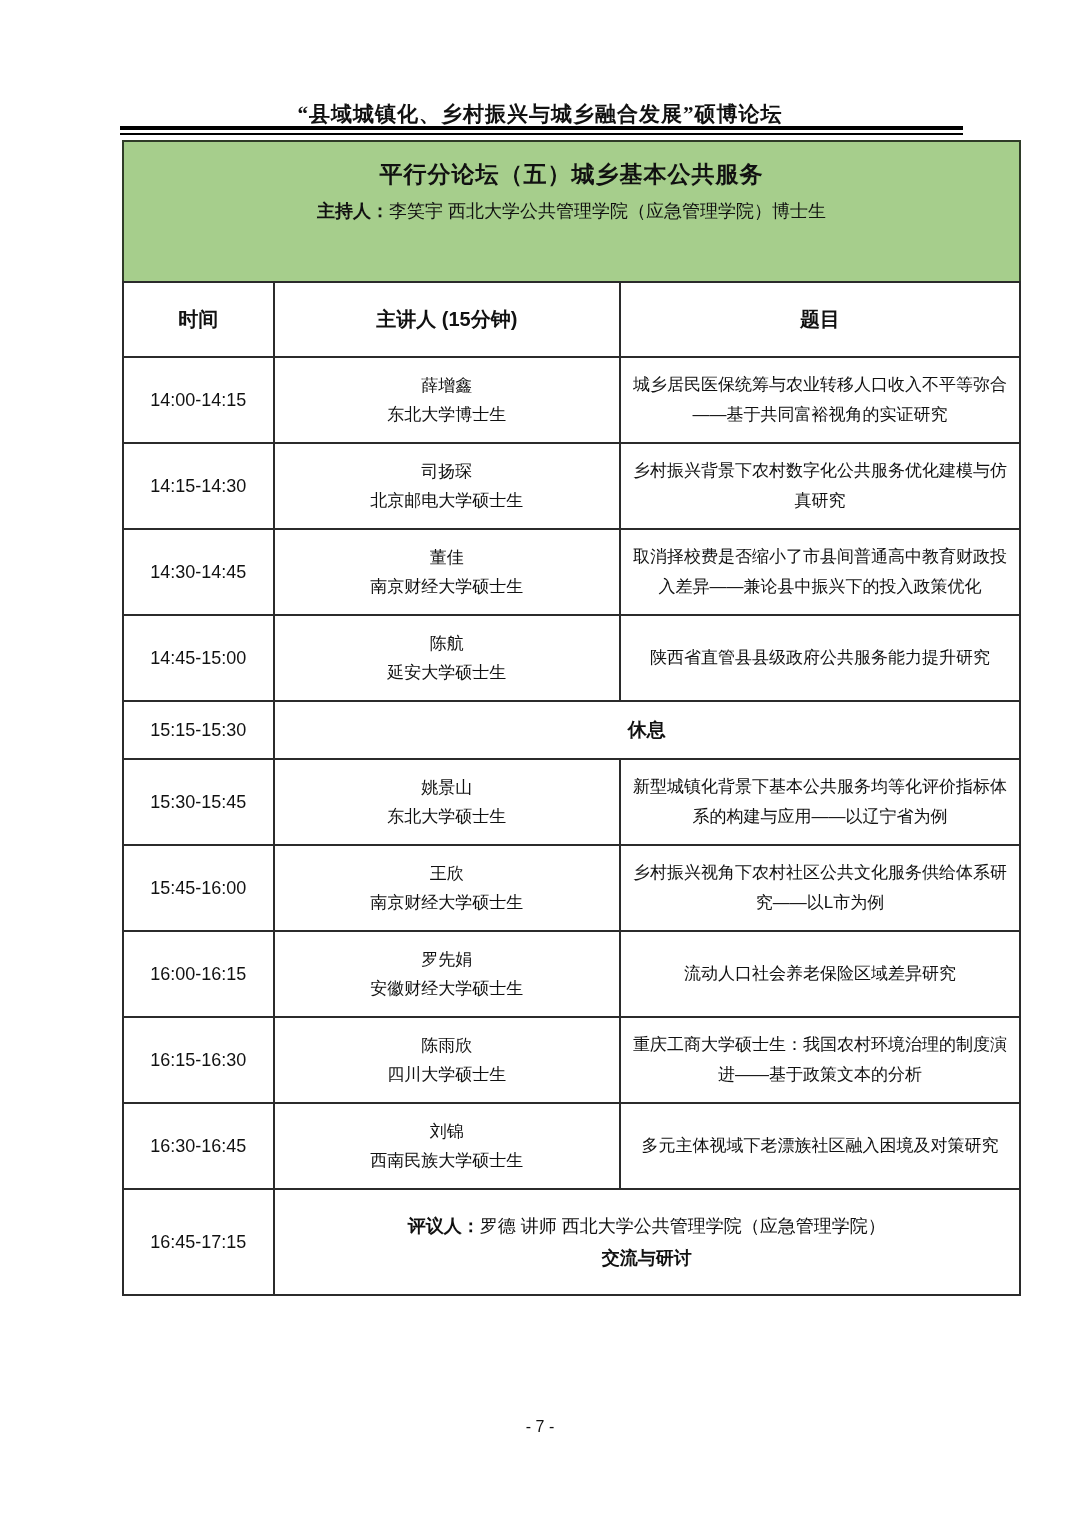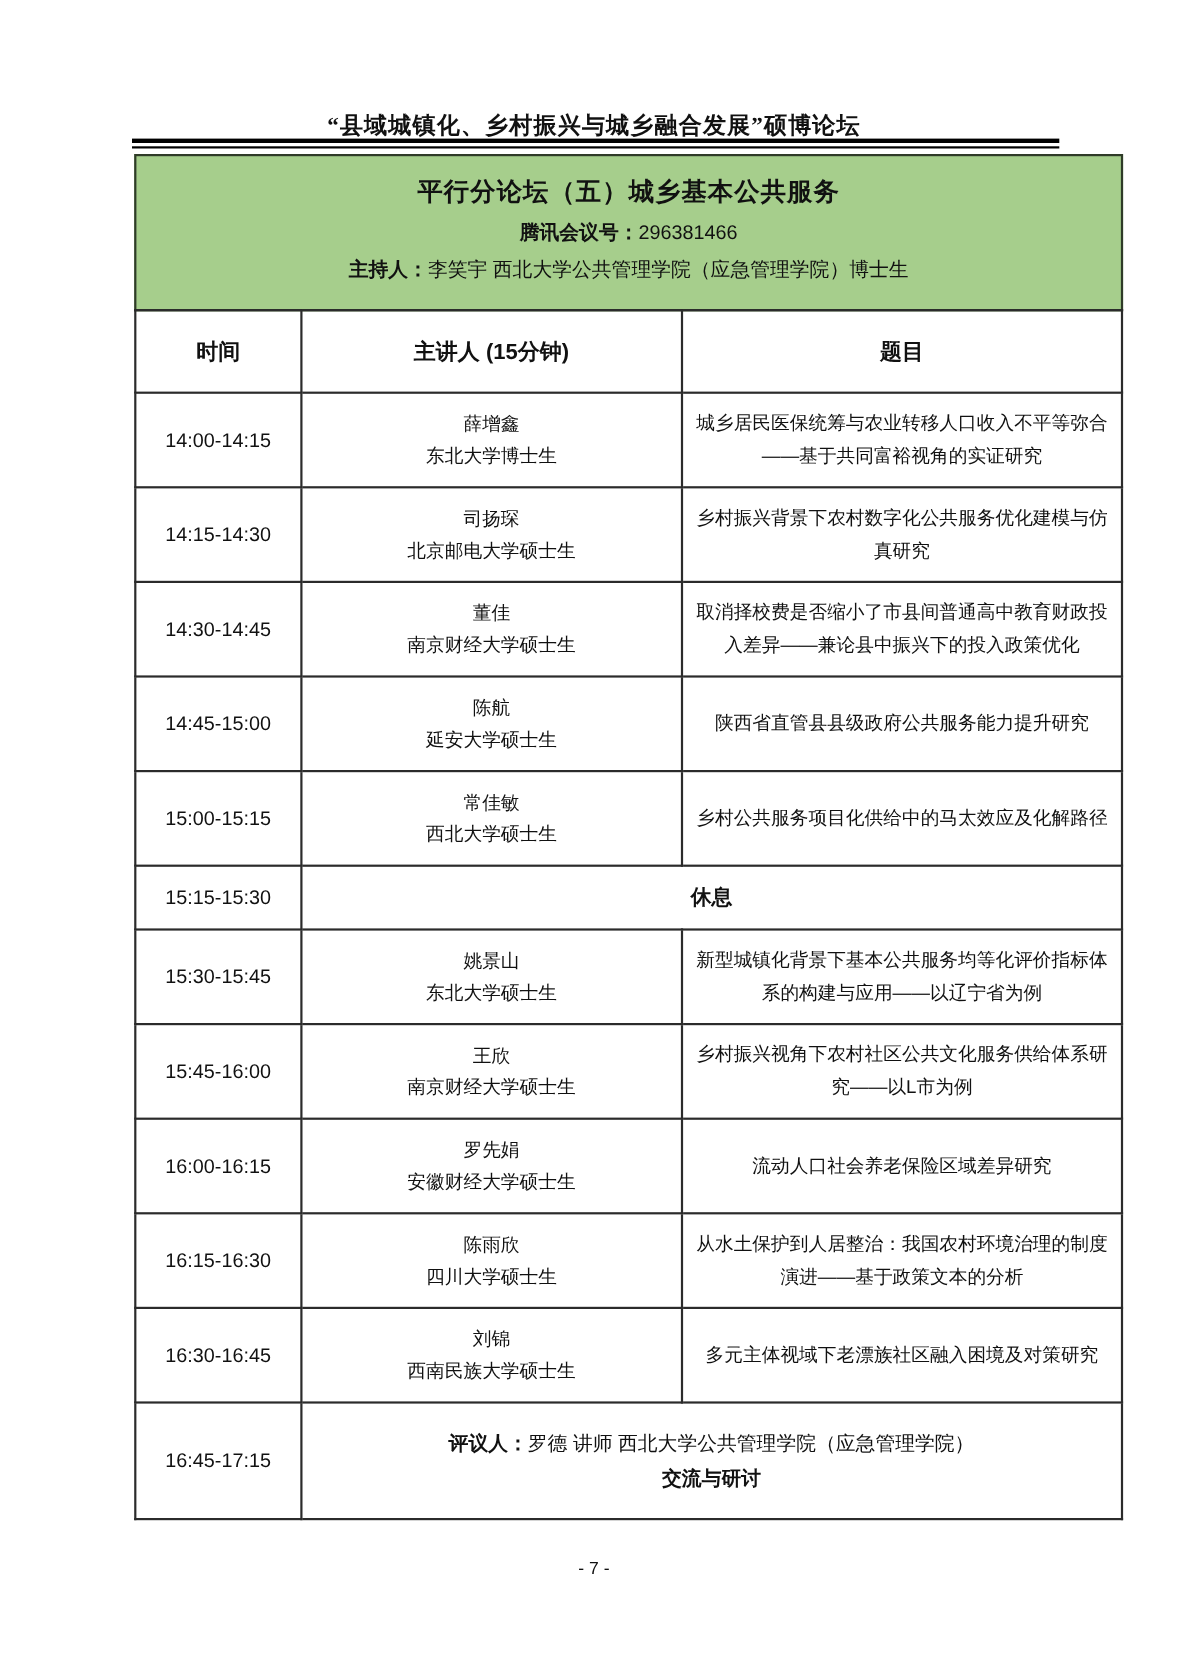--- a/index.html
+++ b/index.html
@@ -113,23 +113,20 @@
 
 <div class="page">
 
   <div class="page-header-title">“县域城镇化、乡村振兴与城乡融合发展”硕博论坛</div>
   <div class="header-rule"></div>
 
   <div class="content">
 
     <div class="session-banner" style="background: rgb(166, 206, 140);">
       <div class="session-title">平行分论坛（五）城乡基本公共服务</div>
-      <div class="session-meeting">
-        <span class="bold">腾讯会议号：</span><span>296381466</span>
-      </div>
       <div class="session-host">
         <span class="bold">主持人：</span><span>李笑宇 西北大学公共管理学院（应急管理学院）博士生</span>
       </div>
     </div>
 
     <table class="schedule">
       <colgroup>
         <col class="c-time">
         <col class="c-speaker">
         <col class="c-title">
@@ -171,28 +168,20 @@
 
   <tr class="talk-row">
     <td class="time-cell">14:45-15:00</td>
     <td class="speaker-cell">
       <div class="speaker-name">陈航</div>
       <div class="speaker-affiliation">延安大学硕士生</div>
     </td>
     <td class="title-cell">陕西省直管县县级政府公共服务能力提升研究</td>
   </tr>
 
-  <tr class="talk-row">
-    <td class="time-cell">15:00-15:15</td>
-    <td class="speaker-cell">
-      <div class="speaker-name">常佳敏</div>
-      <div class="speaker-affiliation">西北大学硕士生</div>
-    </td>
-    <td class="title-cell">乡村公共服务项目化供给中的马太效应及化解路径</td>
-  </tr>
 
   <tr class="break-row">
     <td class="time-cell">15:15-15:30</td>
     <td class="break-cell" colspan="2">休息</td>
   </tr>
 
   <tr class="talk-row">
     <td class="time-cell">15:30-15:45</td>
     <td class="speaker-cell">
       <div class="speaker-name">姚景山</div>
@@ -218,21 +207,21 @@
     </td>
     <td class="title-cell">流动人口社会养老保险区域差异研究</td>
   </tr>
 
   <tr class="talk-row">
     <td class="time-cell">16:15-16:30</td>
     <td class="speaker-cell">
       <div class="speaker-name">陈雨欣</div>
       <div class="speaker-affiliation">四川大学硕士生</div>
     </td>
-    <td class="title-cell">从水土保护到人居整治：我国农村环境治理的制度演进——基于政策文本的分析</td>
+    <td class="title-cell">重庆工商大学硕士生：我国农村环境治理的制度演进——基于政策文本的分析</td>
   </tr>
 
   <tr class="talk-row">
     <td class="time-cell">16:30-16:45</td>
     <td class="speaker-cell">
       <div class="speaker-name">刘锦</div>
       <div class="speaker-affiliation">西南民族大学硕士生</div>
     </td>
     <td class="title-cell">多元主体视域下老漂族社区融入困境及对策研究</td>
   </tr>

